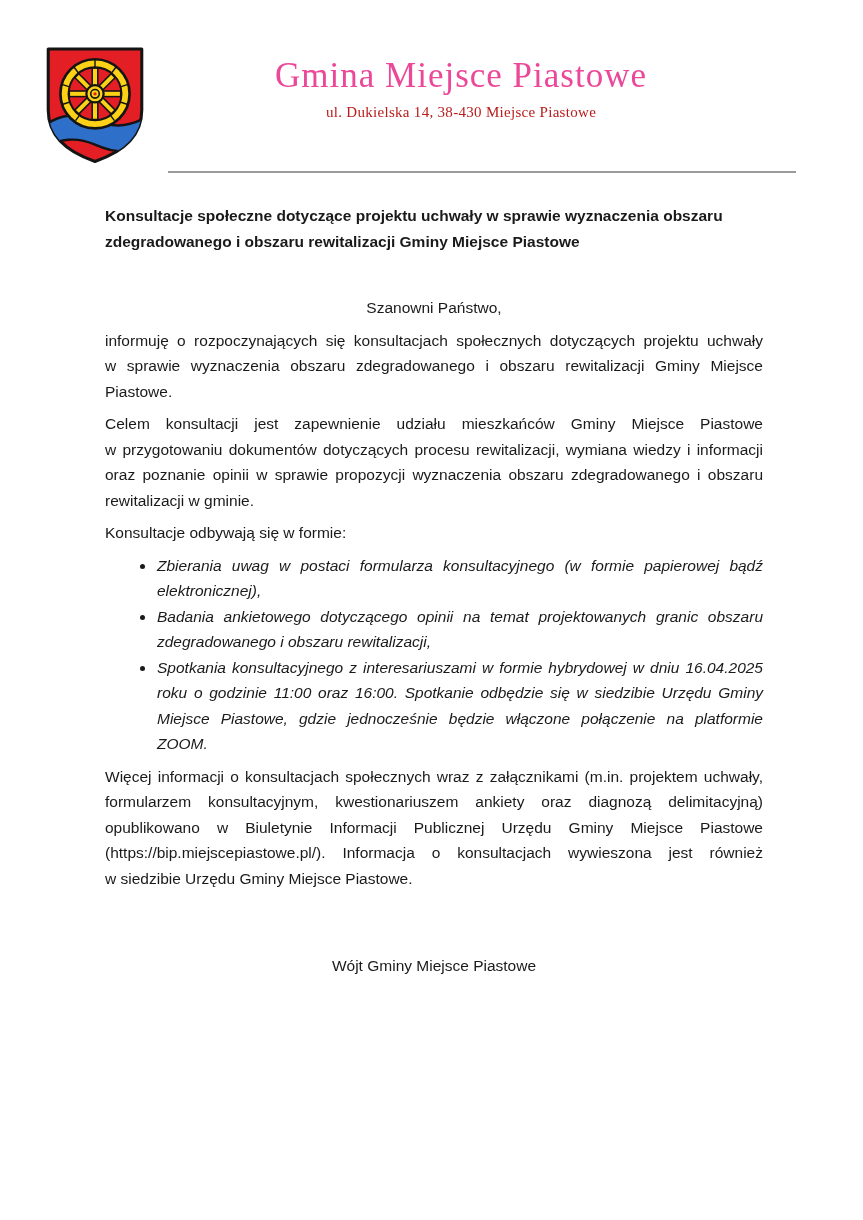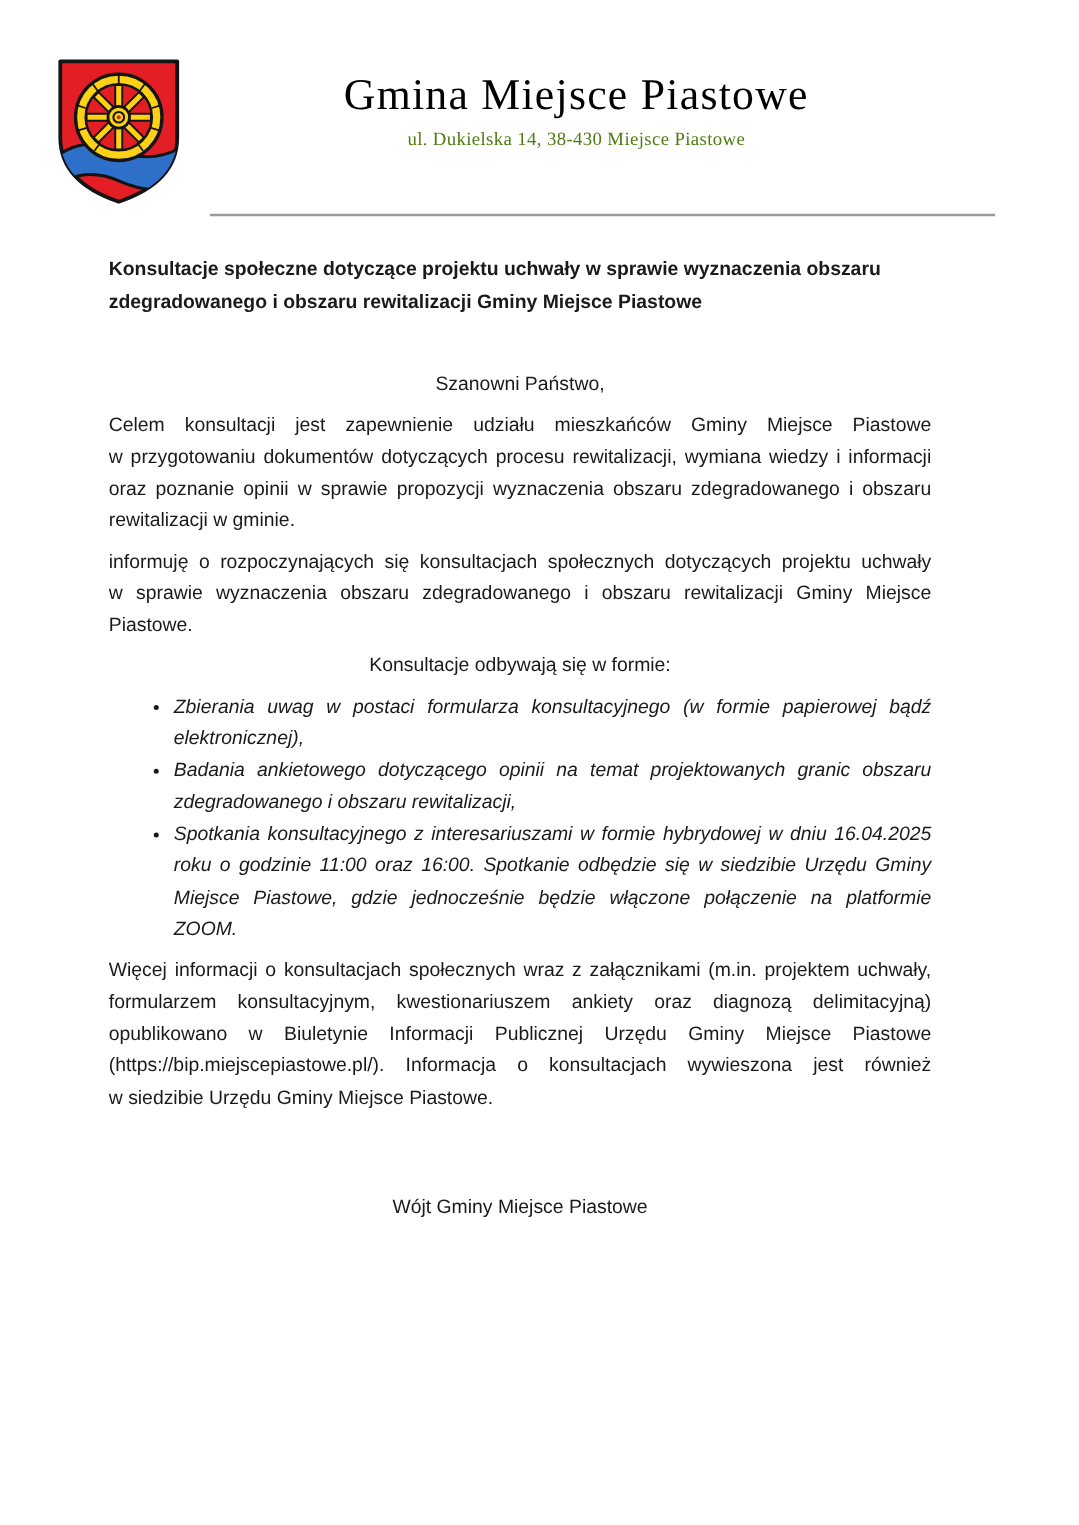--- a/index.html
+++ b/index.html
@@ -26,57 +26,57 @@
   .head-text {
     position: absolute;
     left: 150px; top: 56px;
     width: 622px;
     text-align: center;
     font-family: "Liberation Serif", serif;
   }
   .org-name {
     font-size: 35px;
     line-height: 40px;
-    color: #000000;
+    color: #ec4899;
     letter-spacing: 1px;
     font-weight: normal;
   }
   .head-line {
     font-size: 15px;
     line-height: 18px;
-    color: #4d7c0f;
+    color: #b91c1c;
     letter-spacing: 0.3px;
   }
   .head-line.first { margin-top: 7px; }
   .rule {
     position: absolute;
     left: 168px; top: 171px;
     width: 628px; height: 0;
     border-top: 2px solid #9b9b9d;
   }
 
   
   .body-text {
     position: absolute;
-    left: 87px; top: 203px;
+    left: 105px; top: 203px;
     width: 658px;
     font-size: 15.5px;
     line-height: 25.5px;
   }
   .doc-title {
     font-weight: bold;
     text-align: left;
     margin-bottom: 41px;
   }
   .salutation { margin-bottom: 7px; text-align: center; }
   .para {
     text-align: justify;
     margin-bottom: 7px;
   }
-  .para.no-justify { text-align: center; }
+  .para.no-justify { text-align: left; }
   ul.bullets {
     list-style: disc outside;
     padding-left: 51px;
     margin-bottom: 7px;
   }
   ul.bullets li {
     text-align: justify;
     padding-left: 1px;
     font-style: italic;
   }
@@ -153,22 +153,22 @@
     <div class="head-line first">ul. Dukielska 14, 38-430 Miejsce Piastowe</div>
   </div>
 
   <div class="rule"></div>
 
   <div class="body-text">
     <p class="doc-title">Konsultacje społeczne dotyczące projektu uchwały w sprawie wyznaczenia obszaru zdegradowanego i obszaru rewitalizacji Gminy Miejsce Piastowe</p>
 
     <p class="salutation">Szanowni Państwo,</p>
 
+    <p class="para">informuję o rozpoczynających się konsultacjach społecznych dotyczących projektu uchwały w&nbsp;sprawie wyznaczenia obszaru zdegradowanego i obszaru rewitalizacji Gminy Miejsce Piastowe.</p>
     <p class="para">Celem konsultacji jest zapewnienie udziału mieszkańców Gminy Miejsce Piastowe w&nbsp;przygotowaniu dokumentów dotyczących procesu rewitalizacji, wymiana wiedzy i informacji oraz poznanie opinii w sprawie propozycji wyznaczenia obszaru zdegradowanego i obszaru rewitalizacji w gminie.</p>
-    <p class="para">informuję o rozpoczynających się konsultacjach społecznych dotyczących projektu uchwały w&nbsp;sprawie wyznaczenia obszaru zdegradowanego i obszaru rewitalizacji Gminy Miejsce Piastowe.</p>
     <p class="para no-justify">Konsultacje odbywają się w formie:</p>
 
     <ul class="bullets">
       <li>Zbierania uwag w postaci formularza konsultacyjnego (w formie papierowej bądź elektronicznej),</li>
       <li>Badania ankietowego dotyczącego opinii na temat projektowanych granic obszaru zdegradowanego i obszaru rewitalizacji,</li>
       <li>Spotkania konsultacyjnego z interesariuszami w formie hybrydowej w dniu 16.04.2025 roku o godzinie 11:00 oraz 16:00. Spotkanie odbędzie się w siedzibie Urzędu Gminy Miejsce Piastowe, gdzie jednocześnie będzie włączone połączenie na platformie ZOOM.</li>
     </ul>
 
     <p class="para">Więcej informacji o konsultacjach społecznych wraz z załącznikami (m.in. projektem uchwały, formularzem konsultacyjnym, kwestionariuszem ankiety oraz diagnozą delimitacyjną) opublikowano w Biuletynie Informacji Publicznej Urzędu Gminy Miejsce Piastowe (https://bip.miejscepiastowe.pl/). Informacja o&nbsp;konsultacjach wywieszona jest również w&nbsp;siedzibie Urzędu Gminy Miejsce Piastowe.</p>
 

